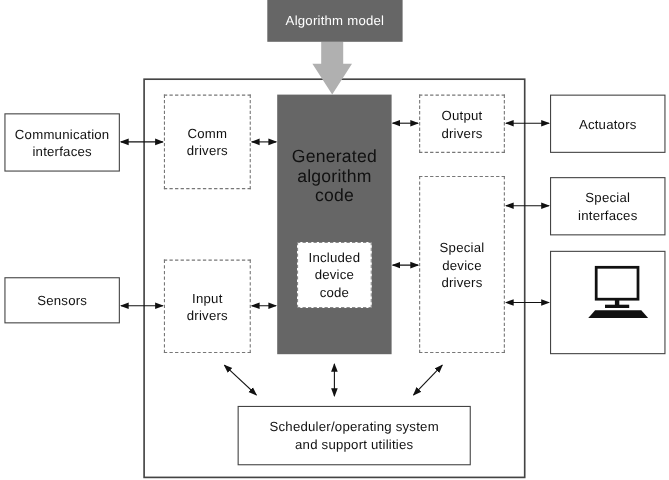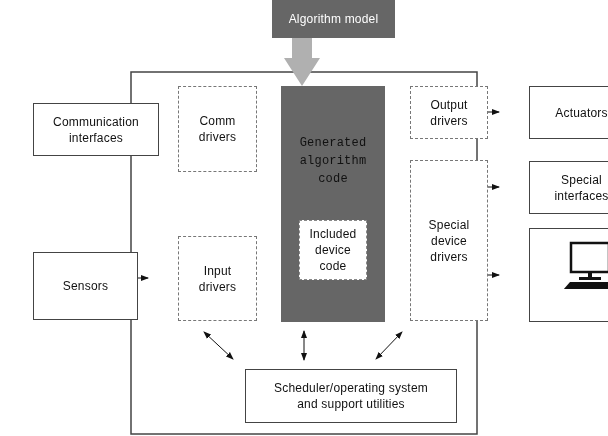--- a/index.html
+++ b/index.html
@@ -1,21 +1,21 @@
 <!DOCTYPE html>
 <html><head>
 <meta charset="utf-8">
 <style>
   html,body{margin:0;padding:0;background:#fff;}
   body{width:608px;height:436px;position:relative;overflow:hidden;font-family:"Liberation Sans",sans-serif;color:#111;}
-  .box{position:absolute;box-sizing:border-box;display:flex;align-items:center;justify-content:center;text-align:center;font-size:12px;line-height:16px;white-space:pre-line;letter-spacing:0.2px;margin-left:29px;}
+  .box{position:absolute;box-sizing:border-box;display:flex;align-items:center;justify-content:center;text-align:center;font-size:12px;line-height:16px;white-space:pre-line;letter-spacing:0.2px;}
   .solid{border:1.5px solid #444;background:#fff;}
   .dashed{border:1.5px dashed #777;background:#fff;}
   .dark{background:#666;color:#fff;}
-  .gen-label{position:absolute;left:0;right:0;top:48px;text-align:center;color:#111;font-size:12px;line-height:18px;white-space:pre-line;font-family:Liberation Mono, monospace;}
+  .gen-label{position:absolute;left:0;right:0;top:48px;text-align:center;color:#111;font-size:16px;line-height:18px;white-space:pre-line;}
   svg{position:absolute;left:0;top:0;}
 </style>
 </head>
 <body>
 
 <svg width="608" height="436">
   <defs>
     <marker id="ah" markerWidth="8" markerHeight="8" refX="7" refY="4" orient="auto-start-reverse" markerUnits="userSpaceOnUse">
       <path d="M0,1 L8,4 L0,7 Z" fill="#111"></path>
     </marker>
@@ -35,23 +35,23 @@
   <line x1="460" y1="187" x2="499" y2="187" stroke="#111" stroke-width="1" marker-start="url(#ah)" marker-end="url(#ah)"></line>
   <line x1="460" y1="275" x2="499" y2="275" stroke="#111" stroke-width="1" marker-start="url(#ah)" marker-end="url(#ah)"></line>
 
   <line x1="204" y1="332" x2="233" y2="359" stroke="#111" stroke-width="1" marker-start="url(#ah)" marker-end="url(#ah)"></line>
   <line x1="304" y1="331" x2="304" y2="360" stroke="#111" stroke-width="1" marker-start="url(#ah)" marker-end="url(#ah)"></line>
   <line x1="402" y1="332" x2="376" y2="359" stroke="#111" stroke-width="1" marker-start="url(#ah)" marker-end="url(#ah)"></line>
 </svg>
 
 <div class="box dark" style="left:243px;top:0;width:123px;height:38px;font-size:12px;">Algorithm model</div>
 
-<div class="box solid" style="left:4px;top:103px;width:126px;height:53px;">Communication
+<div class="box solid" style="left:4px;top:103px;width:105px;height:53px;">Communication
 interfaces</div>
-<div class="box solid" style="left:4px;top:252px;width:105px;height:68px;">Sensors</div>
+<div class="box solid" style="left:4px;top:252px;width:105px;height:42px;">Sensors</div>
 
 <div class="box dashed" style="left:149px;top:86px;width:79px;height:86px;">Comm
 drivers</div>
 <div class="box dashed" style="left:149px;top:236px;width:79px;height:85px;">Input
 drivers</div>
 
 <div class="box dark" style="left:252px;top:86px;width:104px;height:236px;display:block;">
   <div class="gen-label">Generated
 algorithm
 code</div>

